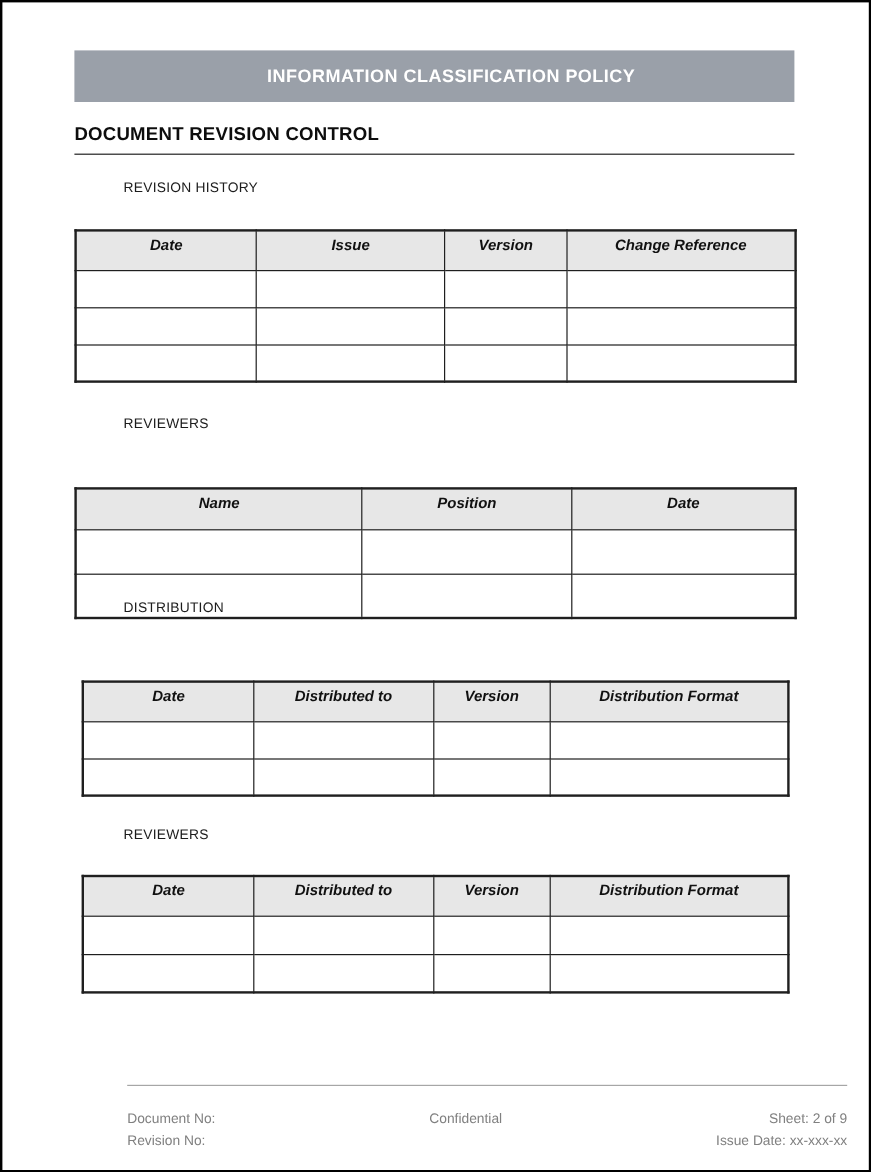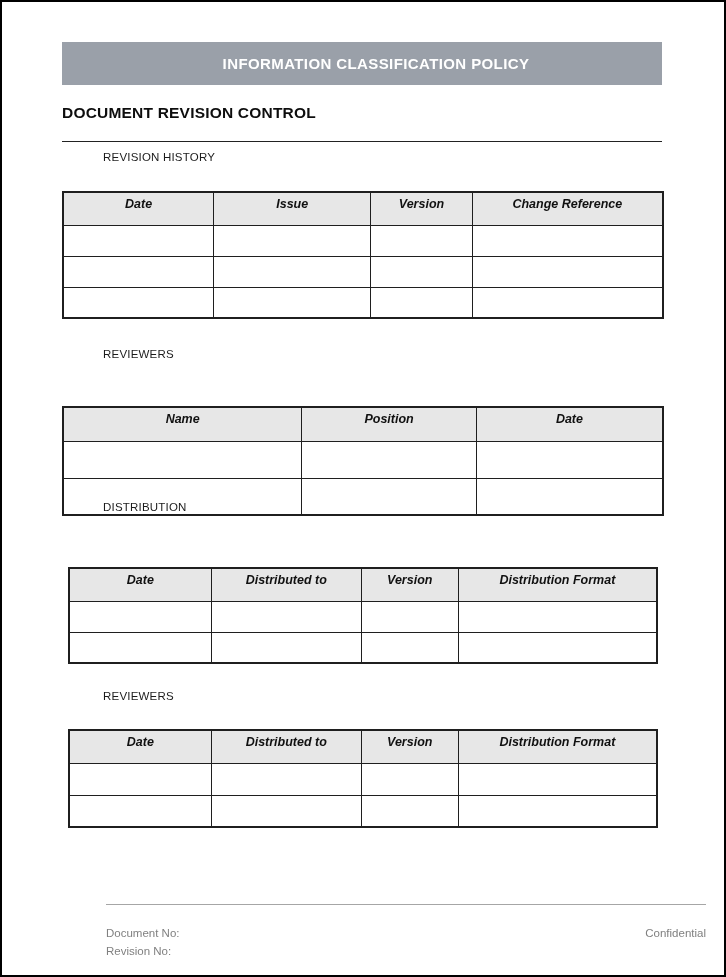--- a/index.html
+++ b/index.html
@@ -7,21 +7,21 @@
     --table-border:#1f1f1f; --footer-text:#808080; --footer-line:#a6a6a6; --ink:#171717;
   }
   *{box-sizing:border-box;margin:0;padding:0;}
   body{background:#fff;font-family:"Liberation Sans",sans-serif;color:var(--ink);}
   .page{position:relative;width:726px;height:977px;background:#ffffff;border:2px solid #000;overflow:hidden;}
 
   .banner{position:absolute;left:60px;top:40px;width:600px;height:43px;background:var(--banner-bg);
     display:flex;align-items:center;justify-content:center;padding-left:28px;}
   .banner-title{color:var(--banner-text);font-size:15px;font-weight:bold;letter-spacing:.4px;}
 
-  .doc-heading{position:absolute;left:60px;top:102px;width:600px;border-bottom:1.5px solid #222;padding-bottom:19px;}
+  .doc-heading{position:absolute;left:60px;top:102px;width:600px;border-bottom:1.5px solid #222;padding-bottom:6px;}
   .doc-heading h1{font-size:15.5px;font-weight:bold;letter-spacing:.2px;color:#0d0d0d;}
 
   .section-label{position:absolute;left:61px;font-size:11.5px;color:#1c1c1c;letter-spacing:.2px;padding-left:40px;}
   .lbl-revision{top:149px;} .lbl-reviewers{top:346px;} .lbl-distribution{top:499px;} .lbl-approvals{top:688px;}
 
   table{border-collapse:collapse;table-layout:fixed;position:absolute;background:#fff;font-style:italic;}
   th,td{border:1.5px solid var(--table-border);}
   table{border:2px solid var(--table-border);}
   th{background:var(--table-header-bg);font-size:12.5px;font-weight:bold;text-align:center;
      vertical-align:top;padding-top:4px;color:#111;}
@@ -194,15 +194,19 @@
   </table>
 
   <div class="footer">
     <div class="col left">
       <span>Document No:</span>
       <span>Revision No:</span>
     </div>
     <div class="col center">
       <span>Confidential</span>
     </div>
+    <div class="col right">
+      <span>Sheet: 2 of 9</span>
+      <span>Issue Date: xx-xxx-xx</span>
+    </div>
   </div>
 
 </div>
 
 </body></html>

